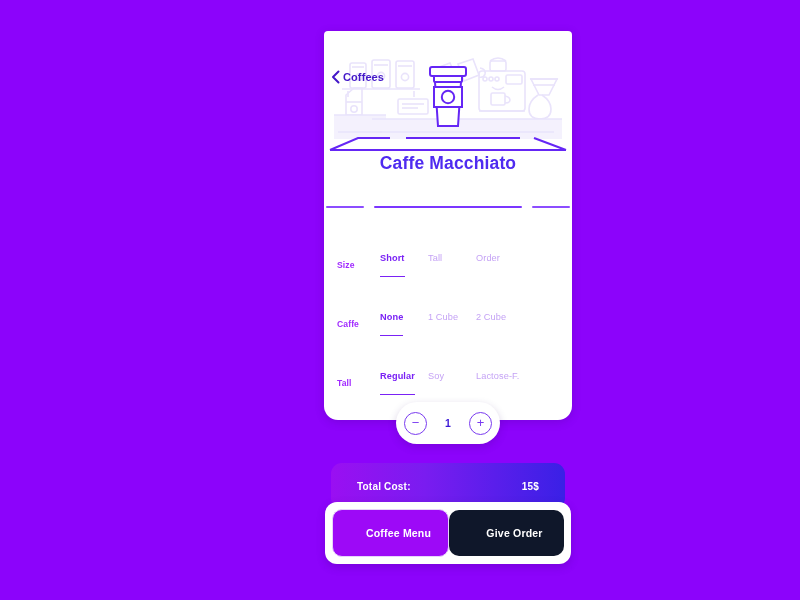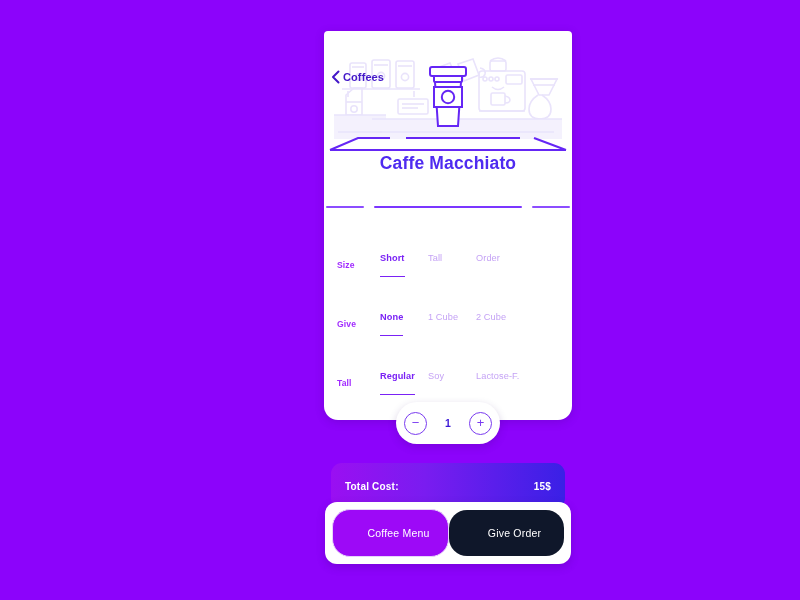--- a/index.html
+++ b/index.html
@@ -208,21 +208,21 @@
     position: absolute;
     left: 6px;
     top: 0;
     width: 234px;
     height: 46px;
     border-radius: 11px;
     background: linear-gradient(90deg, #9a0ff2 0%, #7a1cf0 40%, #3a20e6 100%);
     display: flex;
     align-items: center;
     justify-content: space-between;
-    padding: 0 14px;
+    padding: 0 26px;
     box-sizing: border-box;
   }
   .total-label {
     font-size: 10px;
     font-weight: 700;
     color: #ffffff;
     letter-spacing: 0.2px;
   }
   .total-value {
     font-size: 10px;
@@ -241,26 +241,26 @@
     display: flex;
     align-items: center;
     justify-content: space-between;
     padding: 0 7px;
     box-sizing: border-box;
     box-shadow: 0 3px 9px rgba(45,0,105,0.22);
   }
   .act-btn {
     width: 111px;
     height: 46px;
-    border-radius: 18px;
+    border-radius: 10px;
     display: flex;
     align-items: center;
     justify-content: center;
     font-size: 10.5px;
-    font-weight: 400;
+    font-weight: 700;
     color: #ffffff;
     letter-spacing: 0.2px;
     cursor: pointer;
     padding-left: 16px;
   }
   .act-btn.menu {
     background: #9d09f7;
     border: 1.6px solid #e7d3fb;
   }
   .act-btn.order {
@@ -366,21 +366,21 @@
         <div class="opt-row">
           <span class="opt-label">Size</span>
           <div class="opt-choices">
             <span class="opt-choice selected"><span class="chip">Short</span></span>
             <span class="opt-choice"><span class="chip">Tall</span></span>
             <span class="opt-choice"><span class="chip">Order</span></span>
           </div>
         </div>
 
         <div class="opt-row">
-          <span class="opt-label">Give</span>
+          <span class="opt-label">Caffe</span>
           <div class="opt-choices">
             <span class="opt-choice selected"><span class="chip">None</span></span>
             <span class="opt-choice"><span class="chip">1 Cube</span></span>
             <span class="opt-choice"><span class="chip">2 Cube</span></span>
           </div>
         </div>
 
         <div class="opt-row">
           <span class="opt-label">Tall</span>
           <div class="opt-choices">

